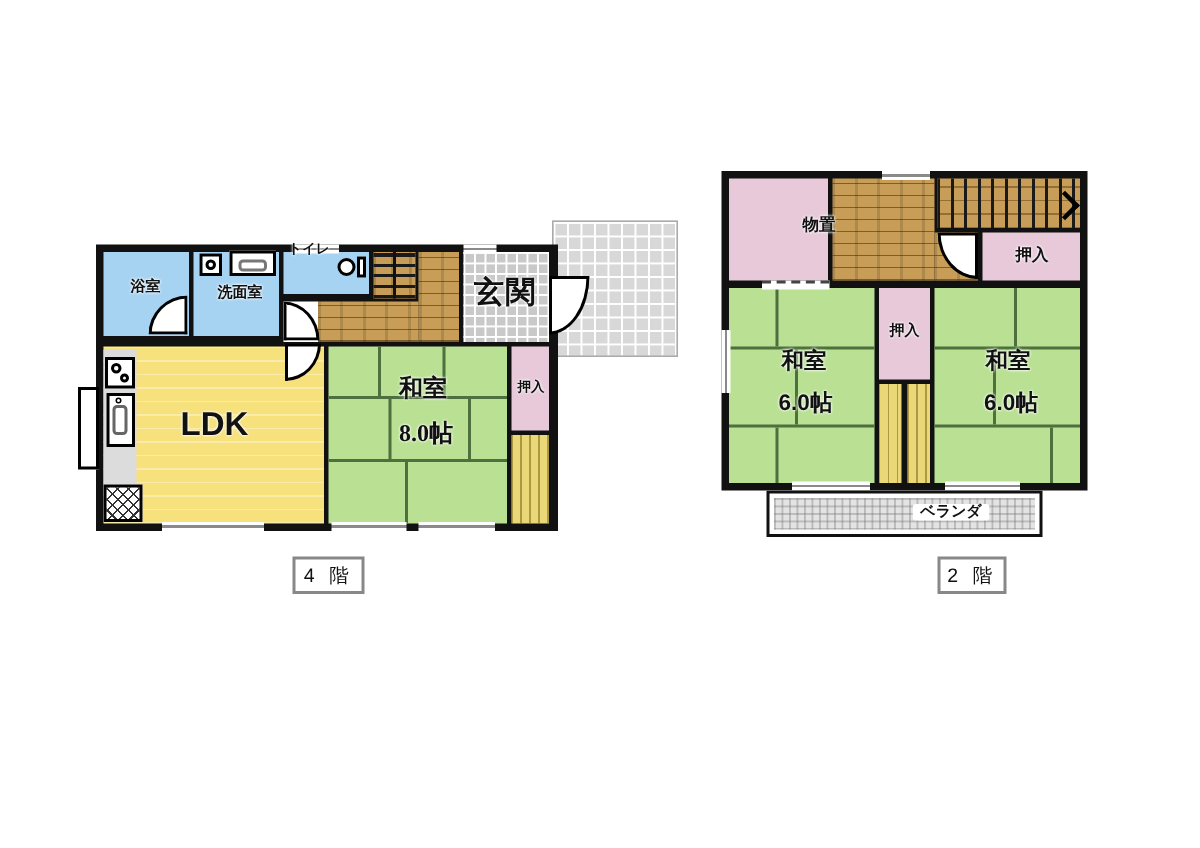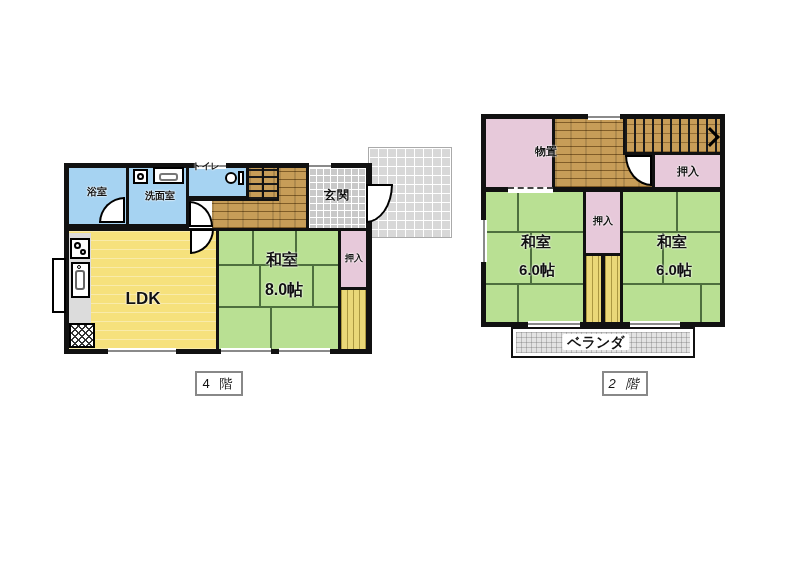--- a/index.html
+++ b/index.html
@@ -114,24 +114,24 @@
 
   <div class="winh" style="left:196px;top:163px;width:30px;height:6px;"></div>
   <div class="winh" style="left:309px;top:163px;width:22px;height:6px;"></div>
   <div class="winh" style="left:108px;top:348px;width:68px;height:6px;"></div>
   <div class="winh" style="left:221px;top:348px;width:50px;height:6px;"></div>
   <div class="winh" style="left:279px;top:348px;width:51px;height:6px;"></div>
 
   <div class="lbl" style="left:97px;top:192px;font-size:10px;">浴室</div>
   <div class="lbl" style="left:160px;top:196px;font-size:10px;">洗面室</div>
   <div class="lbl" style="left:206px;top:166px;font-size:9px;">トイレ</div>
-  <div class="lbl" style="left:337px;top:195px;font-size:12px;letter-spacing:1px;">玄関</div>
-  <div class="lbl" style="left:143px;top:298px;font-size:17px;">LDK</div>
+  <div class="lbl" style="left:337px;top:195px;font-size:20px;letter-spacing:1px;">玄関</div>
+  <div class="lbl" style="left:143px;top:283px;font-size:22px;">LDK</div>
   <div class="lbl" style="left:282px;top:260px;font-size:16px;">和室</div>
-  <div class="lbl" style="left:284px;top:290px;font-size:16px;">8.0帖</div>
+  <div class="lbl" style="left:284px;top:290px;font-size:16px;font-family:Liberation Serif, serif;">8.0帖</div>
   <div class="lbl" style="left:354px;top:258px;font-size:9px;">押入</div>
 
   <div class="floor-tag" style="left:195px;top:371px;width:44px;height:21px;">
     <span>4 階</span>
   </div>
 
   <div class="wall" style="left:481px;top:114px;width:244px;height:213px;"></div>
 
   <div class="room pink" style="left:486px;top:119px;width:66px;height:68px;"></div>
   <div class="room wood" style="left:555px;top:119px;width:68px;height:68px;"></div>
@@ -172,21 +172,21 @@
            linear-gradient(90deg,rgba(110,110,110,.35) 1px,transparent 1px);background-size:5px 5px;"></div>
   </div>
 
   <div class="lbl" style="left:513px;top:151px;font-size:11px;margin-left:33px;">物置</div>
   <div class="lbl" style="left:688px;top:171px;font-size:11px;">押入</div>
   <div class="lbl" style="left:603px;top:221px;font-size:10px;">押入</div>
   <div class="lbl" style="left:536px;top:241px;font-size:15px;">和室</div>
   <div class="lbl" style="left:537px;top:269px;font-size:15px;">6.0帖</div>
   <div class="lbl" style="left:672px;top:241px;font-size:15px;">和室</div>
   <div class="lbl" style="left:674px;top:269px;font-size:15px;">6.0帖</div>
-  <div class="lbl" style="left:596px;top:342px;font-size:14px;">
+  <div class="lbl" style="left:634px;top:342px;font-size:10px;">
     <span class="chip">ベランダ</span>
   </div>
 
-  <div class="floor-tag" style="left:602px;top:371px;width:42px;height:21px;font-style:italic;">
+  <div class="floor-tag" style="left:625px;top:371px;width:42px;height:21px;">
     <span>2 階</span>
   </div>
 
 </div>
 
 </body></html>

